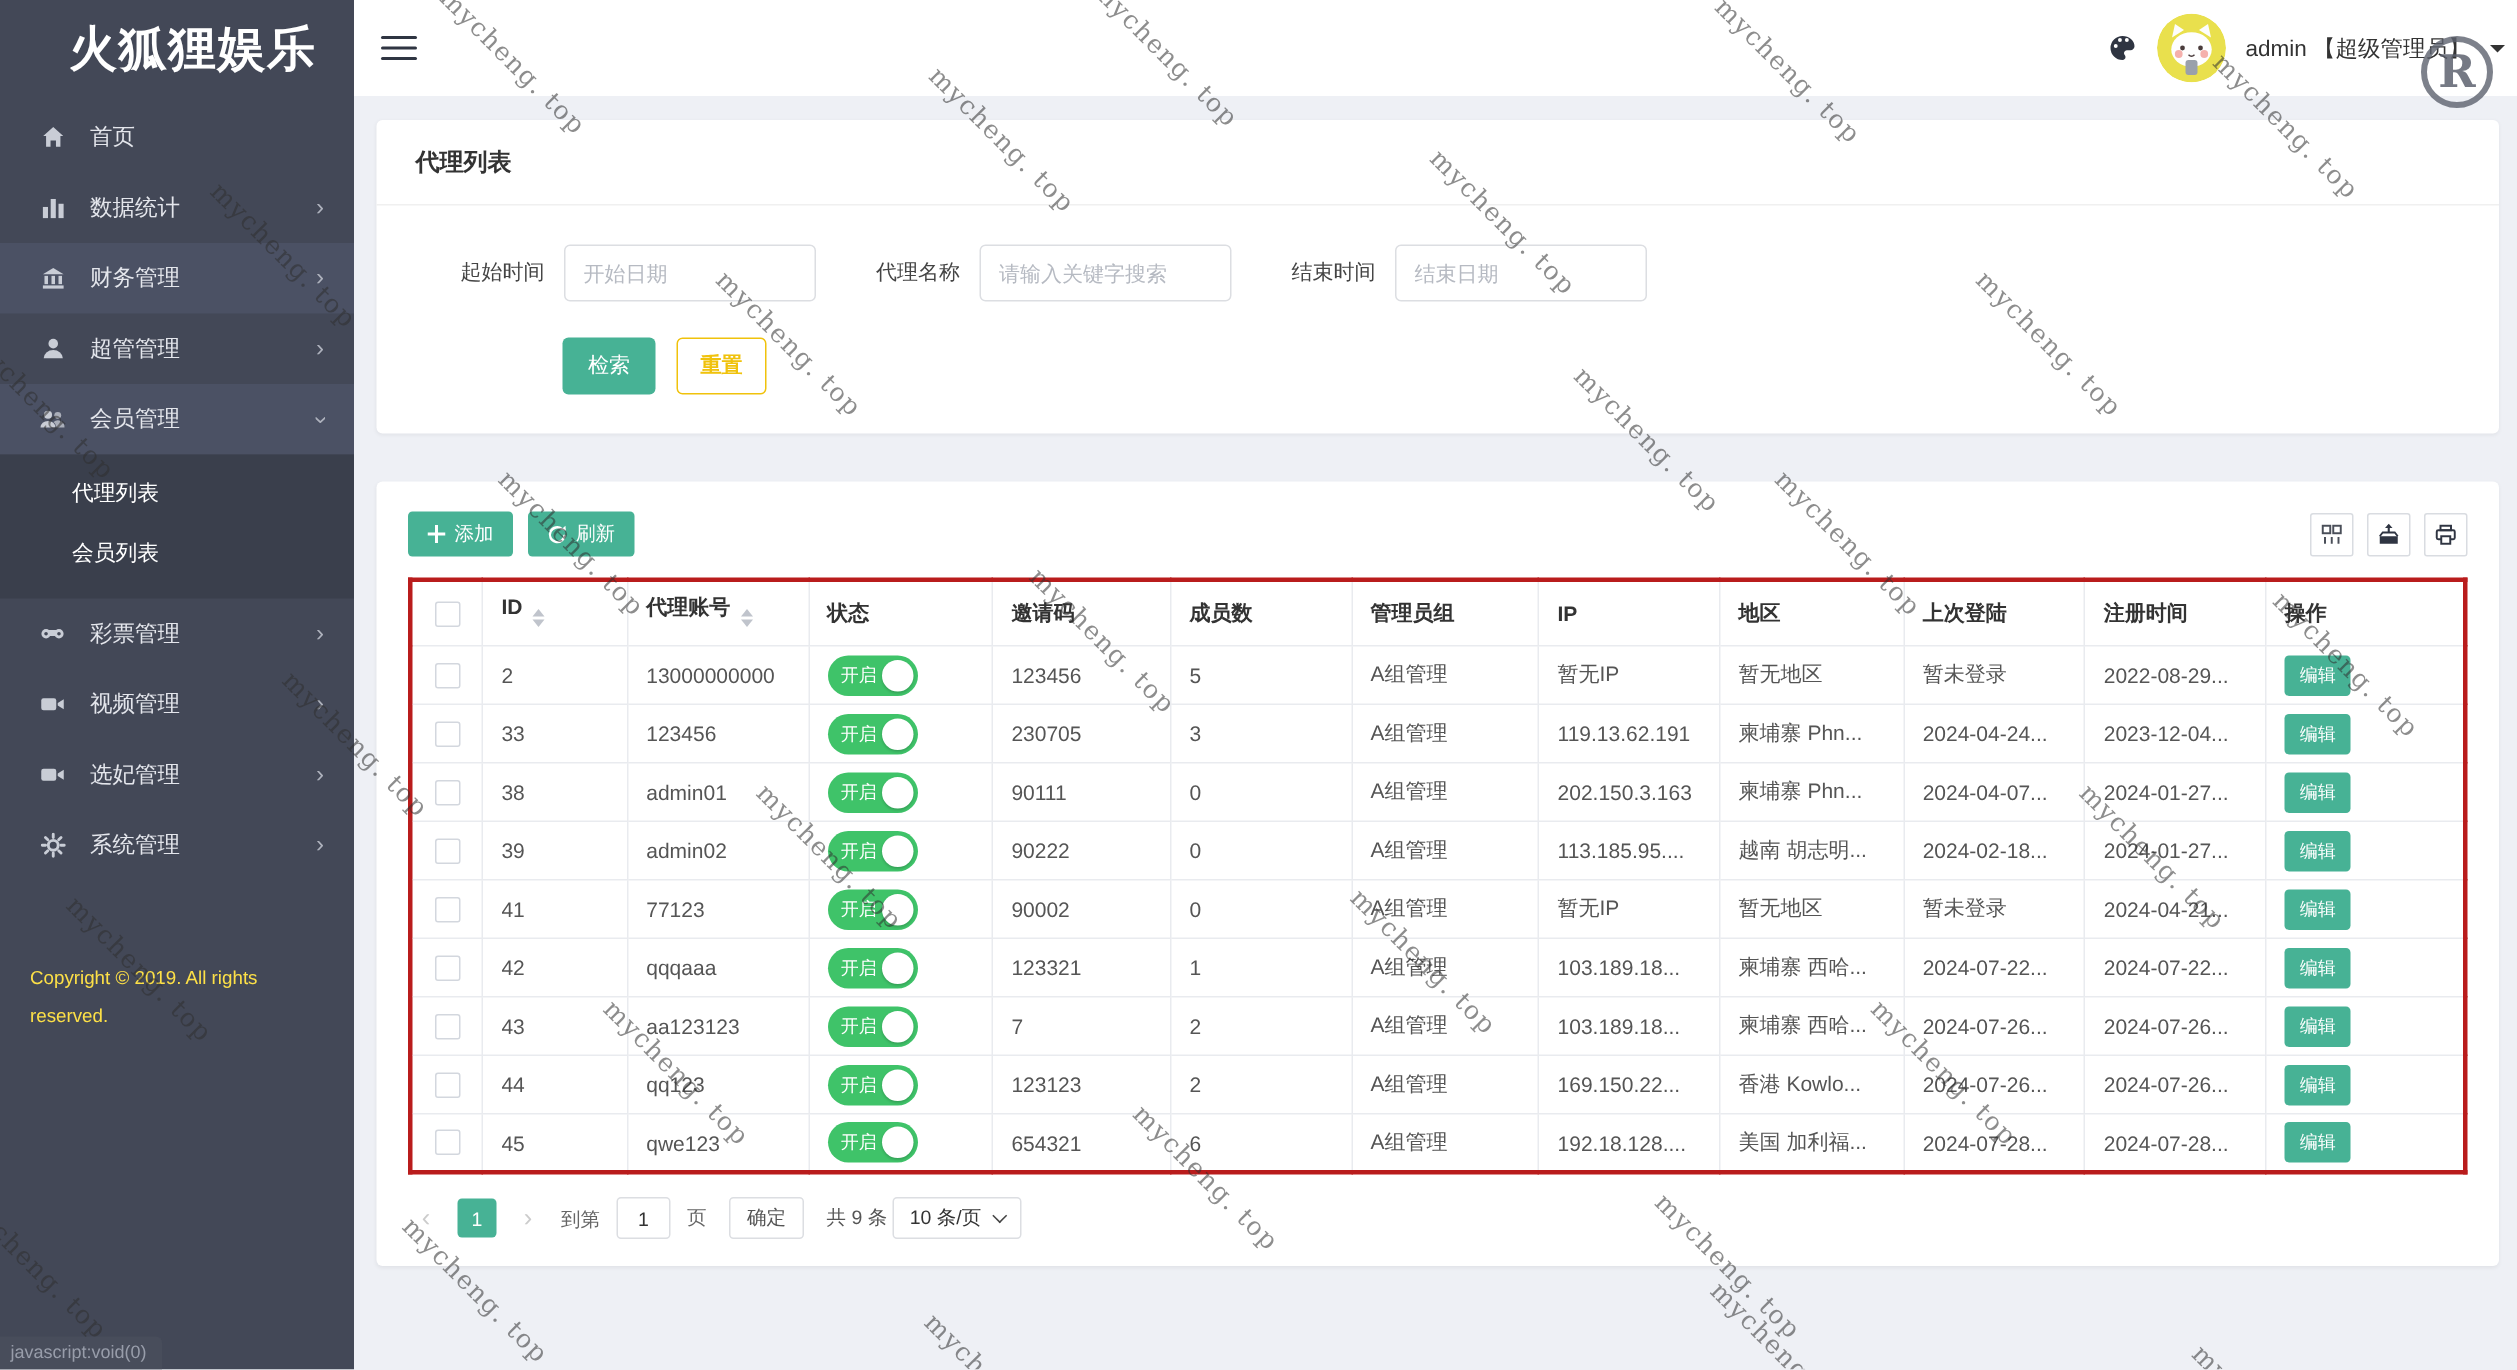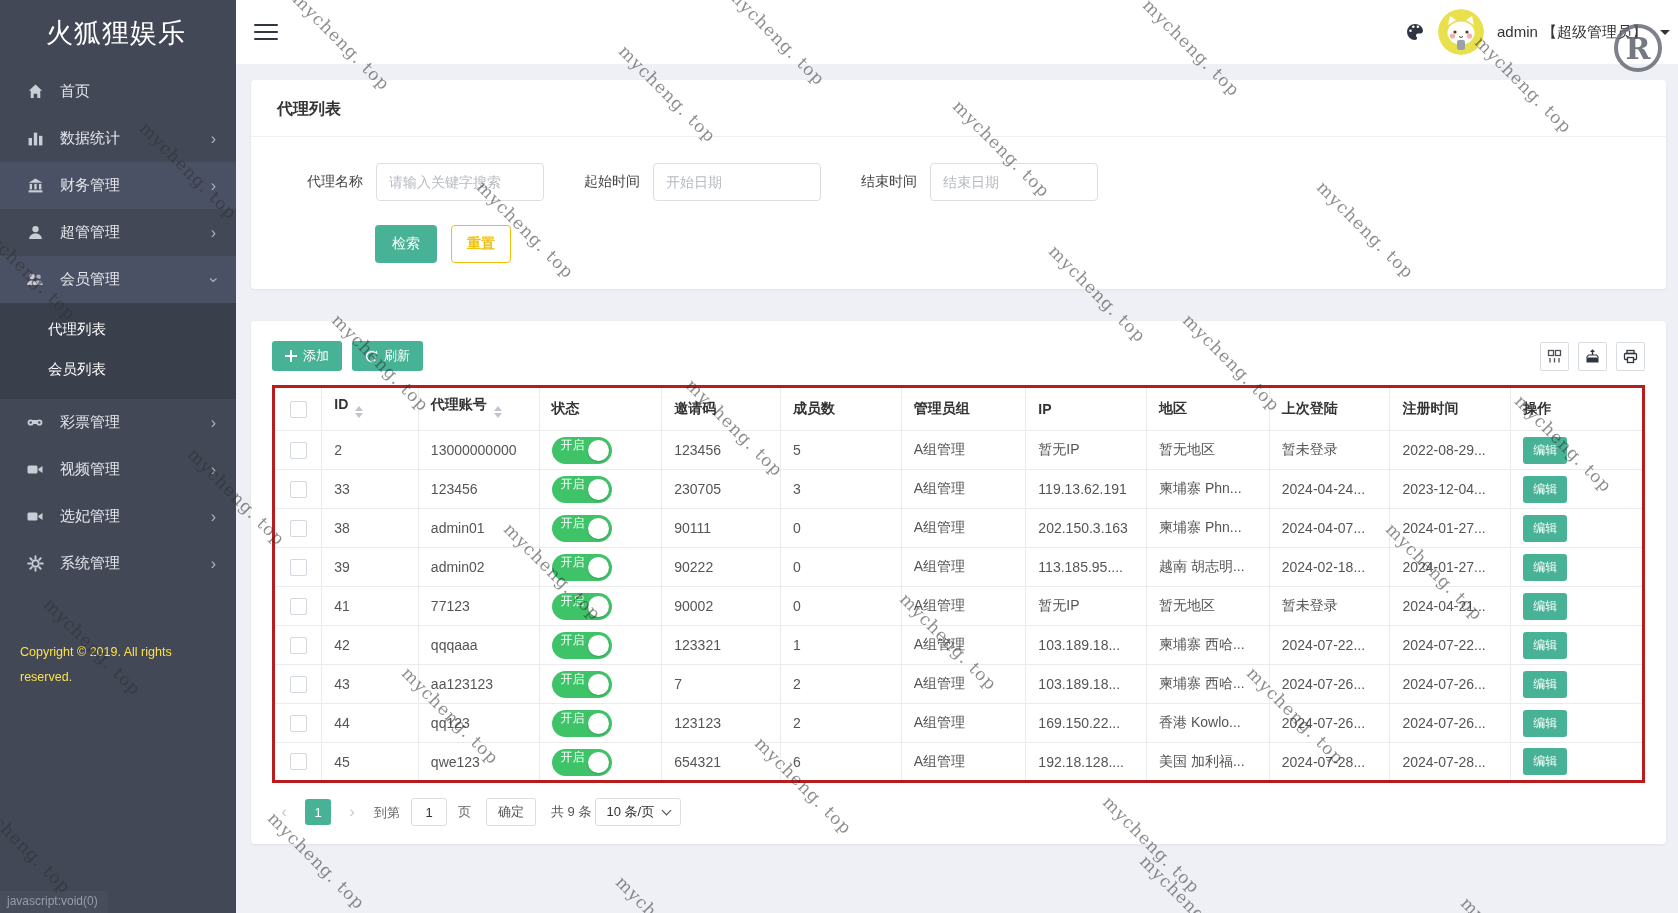--- a/index.html
+++ b/index.html
@@ -4,21 +4,21 @@
 <style>
   * { margin:0; padding:0; box-sizing:border-box; }
   html,body { width:1678px; height:913px; overflow:hidden; }
   body { font-family:"Liberation Sans","DejaVu Sans",sans-serif; background:#eef0f5; position:relative; }
   :root { --primary:#47b295; --toggle:#3fc369; --danger:#e2603f; --reset:#f0c20c; --sidebar:#434857; }
 
   .app { display:flex; width:100%; height:100%; }
 
   
   .sidebar { width:236px; flex-shrink:0; background:var(--sidebar); position:relative; z-index:2; }
-  .logo { height:66px; display:flex; align-items:center; padding-left:46px; font-size:27px; font-weight:normal; color:#fff; letter-spacing:1px; white-space:nowrap; }
+  .logo { height:66px; display:flex; align-items:center; padding-left:46px; font-size:32px; font-weight:bold; color:#fff; letter-spacing:1px; white-space:nowrap; }
   .menu { padding-top:2px; }
   .menu-item { height:47px; display:flex; align-items:center; padding:0 20px 0 26px; font-size:15px; color:#e4e6ec; cursor:pointer; }
   .menu-item.open { background:#4b5164; }
   .mi-icon { width:18px; height:18px; margin-right:16px; display:flex; align-items:center; justify-content:center; }
   .mi-icon svg { display:block; }
   .mi-label { flex:1; }
   .mi-chev { font-size:16px; color:#aeb2bd; line-height:1; }
   .mi-chev.down { transform:rotate(90deg); }
   .submenu { background:#3a3f4c; padding:6px 0 10px; }
   .submenu-item { height:40px; line-height:40px; padding-left:48px; font-size:14.5px; color:#fff; cursor:pointer; }
@@ -60,21 +60,21 @@
   th,td { border-bottom:1px solid #e9ebef; border-right:1px solid #e9ebef; padding:0 12px; font-size:14px; color:#555; text-align:left; white-space:nowrap; overflow:hidden; text-overflow:ellipsis; }
   th { height:44px; color:#333; font-weight:bold; }
   td { height:39px; }
   th.cb, td.cb { text-align:center; padding:0; }
   .checkbox { width:17px; height:17px; border:1px solid #d3d7de; border-radius:2px; background:#fff; display:inline-block; vertical-align:middle; cursor:pointer; }
   .sort { display:inline-flex; flex-direction:column; margin-left:7px; vertical-align:-2px; }
   .sort i { width:0; height:0; border:4px solid transparent; display:block; }
   .sort .up { border-bottom:5px solid #c0c4cc; margin-bottom:2px; }
   .sort .dn { border-top:5px solid #c0c4cc; }
 
-  .toggle { width:60px; height:27px; border-radius:14px; background:var(--toggle); position:relative; display:inline-flex; align-items:flex-start; cursor:pointer; }
+  .toggle { width:60px; height:27px; border-radius:14px; background:var(--toggle); position:relative; display:inline-flex; align-items:center; cursor:pointer; }
   .toggle .t-label { color:#fff; font-size:12px; margin-left:9px; }
   .toggle .knob { position:absolute; right:3px; top:3px; width:21px; height:21px; background:#fff; border-radius:50%; box-shadow:0 1px 2px rgba(0,0,0,.2); }
 
   .btn-edit,.btn-del { color:#fff; border:none; border-radius:3px; font-size:12px; padding:5px 10px; cursor:pointer; }
   .btn-edit { background:var(--primary); margin-right:24px; }
   .btn-del { background:var(--danger); }
 
   .pagination { display:flex; align-items:center; padding:15px 0 18px; font-size:13px; color:#666; }
   .pg-arrow { width:24px; text-align:center; font-size:17px; color:#ccc; cursor:pointer; user-select:none; }
   .pg-num { min-width:26px; height:26px; background:var(--primary); color:#fff; border-radius:3px; display:flex; align-items:center; justify-content:center; margin:0 9px; font-size:13px; cursor:pointer; }
@@ -256,26 +256,26 @@
         <span class="caret-down"></span>
       </div>
     </header>
 
     <div class="content">
 
       <section class="card">
         <div class="card-title">代理列表</div>
         <div class="filter-row" id="filter-fields">
             <div class="field">
+              <label>起始时间</label>
+              <input placeholder="开始日期" style="">
+            </div>
+            <div class="field">
               <label>代理名称</label>
               <input placeholder="请输入关键字搜索" style="">
-            </div>
-            <div class="field">
-              <label>起始时间</label>
-              <input placeholder="开始日期" style="">
             </div>
             <div class="field">
               <label>结束时间</label>
               <input placeholder="结束日期" style="">
             </div>
           </div>
         <div class="btn-row">
           <button class="btn-search">检索</button>
           <button class="btn-reset">重置</button>
         </div>

